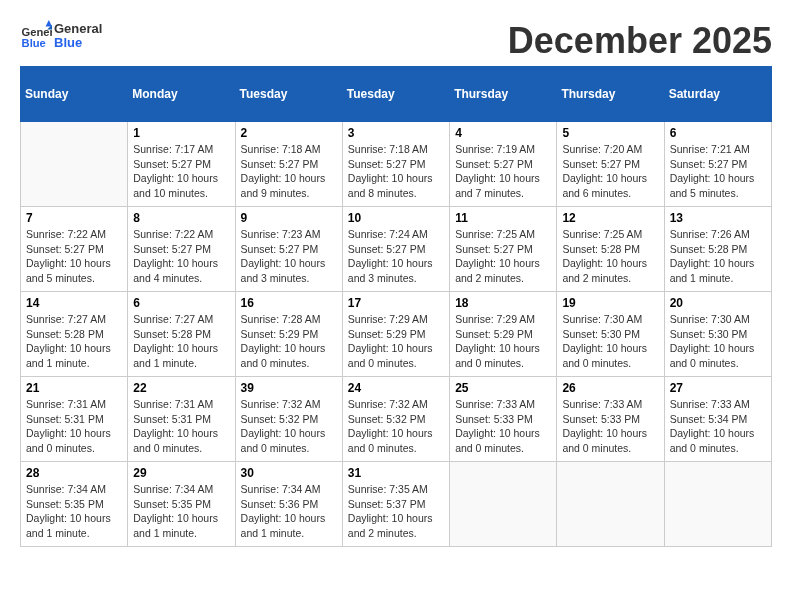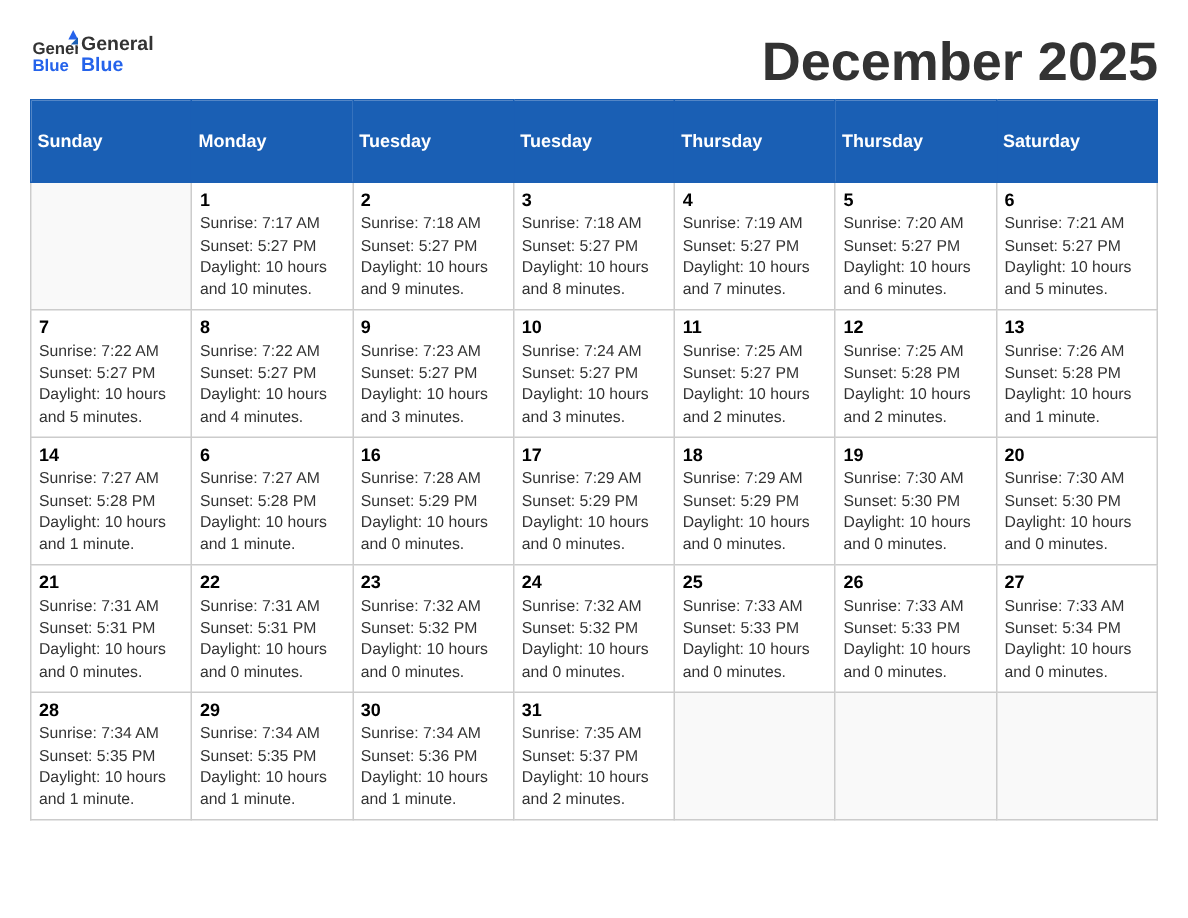--- a/index.html
+++ b/index.html
@@ -200,21 +200,21 @@
         <tr class="week-row">
           <td>
             <span class="day-number">21</span>
             <div class="day-info">Sunrise: 7:31 AM<br>Sunset: 5:31 PM<br>Daylight: 10 hours<br>and 0 minutes.</div>
           </td>
           <td>
             <span class="day-number">22</span>
             <div class="day-info">Sunrise: 7:31 AM<br>Sunset: 5:31 PM<br>Daylight: 10 hours<br>and 0 minutes.</div>
           </td>
           <td>
-            <span class="day-number">23</span>
+            <span class="day-number">39</span>
             <div class="day-info">Sunrise: 7:32 AM<br>Sunset: 5:32 PM<br>Daylight: 10 hours<br>and 0 minutes.</div>
           </td>
           <td>
             <span class="day-number">24</span>
             <div class="day-info">Sunrise: 7:32 AM<br>Sunset: 5:32 PM<br>Daylight: 10 hours<br>and 0 minutes.</div>
           </td>
           <td>
             <span class="day-number">25</span>
             <div class="day-info">Sunrise: 7:33 AM<br>Sunset: 5:33 PM<br>Daylight: 10 hours<br>and 0 minutes.</div>
           </td>

